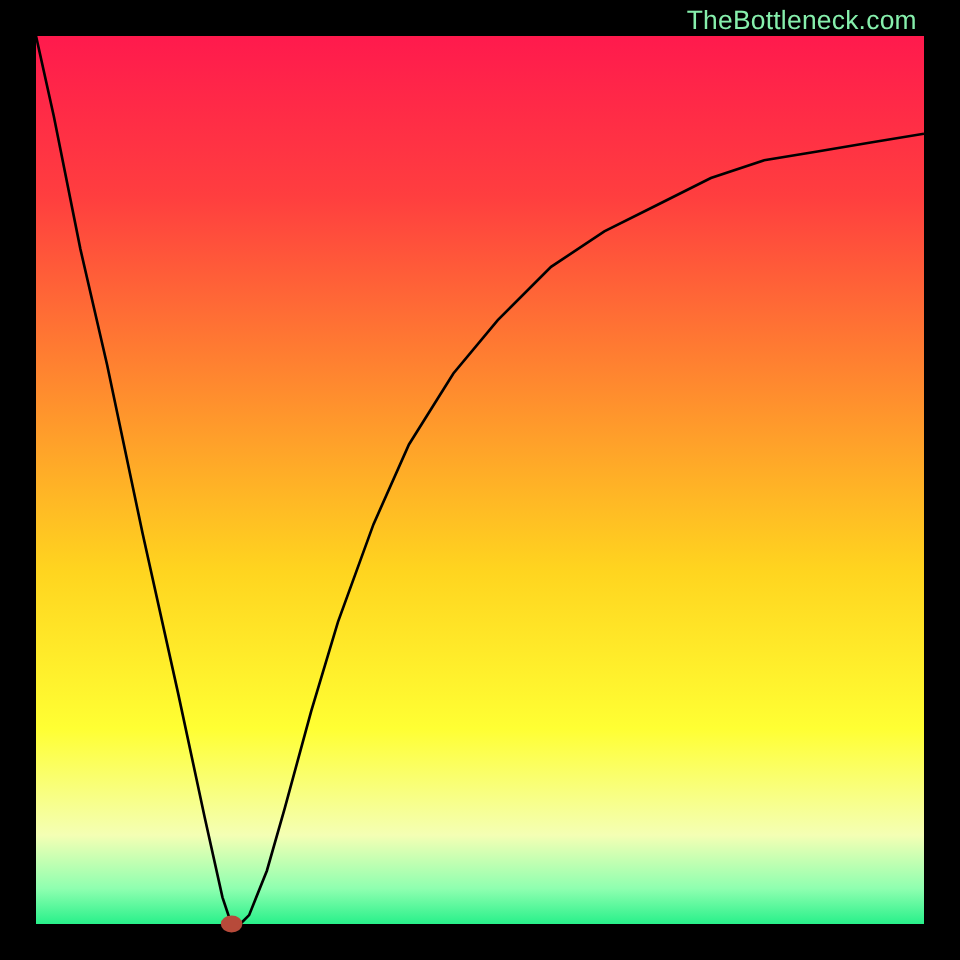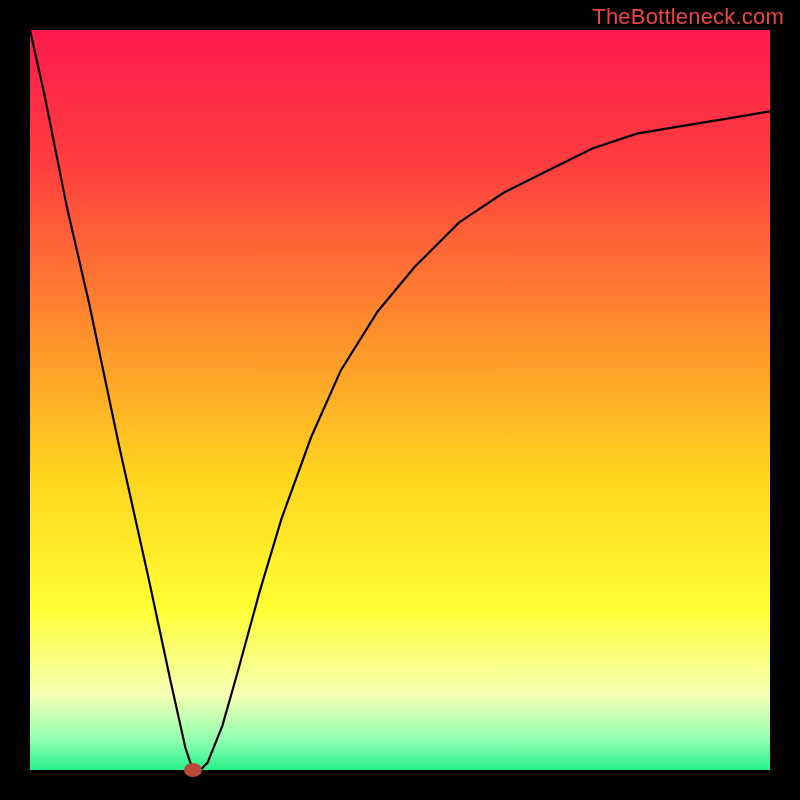--- a/index.html
+++ b/index.html
@@ -22,22 +22,22 @@
   .plot {
     position: absolute;
     left: 0;
     top: 0;
     width: 740px;
     height: 740px;
   }
   .watermark {
     position: absolute;
     top: 4px;
-    right: 16px;
-    color: #ef4444;
+    right: 36px;
+    color: #86efac;
     font-size: 22px;
     font-weight: 500;
     letter-spacing: 0.2px;
   }
   .marker {
     position: absolute;
     width: 18px;
     height: 14px;
     border-radius: 50%;
     background: #b74a3a;

